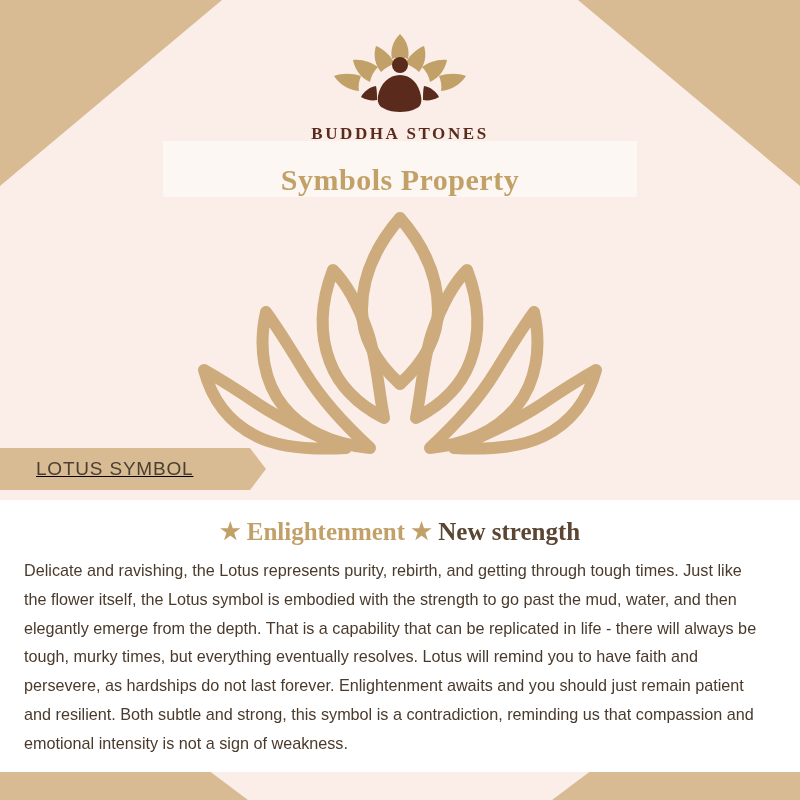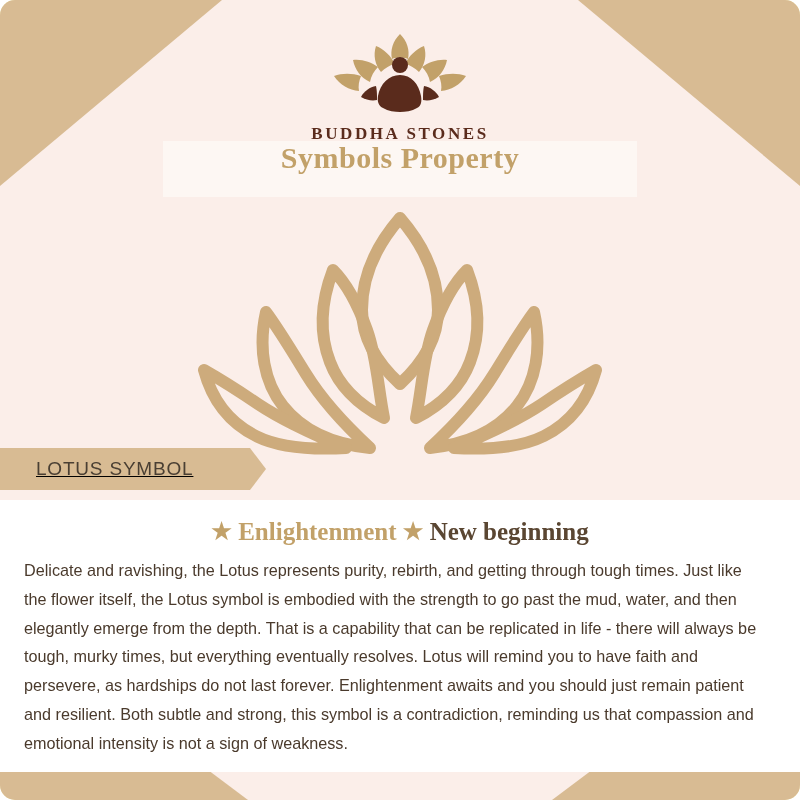--- a/index.html
+++ b/index.html
@@ -13,21 +13,20 @@
     background: #ffffff;
     overflow: hidden;
   }
 
   .page {
     position: relative;
     width: 800px;
     height: 800px;
     background: #fef9c3;
     overflow: hidden;
-    border-radius: 15px;
   }
 
   
   .corner {
     position: absolute;
     background: #d8bb93;
   }
   .corner-tl {
     top: 0; left: 0;
     width: 240px; height: 200px;
@@ -88,21 +87,21 @@
 
   
   .title-band {
     position: absolute;
     top: 141px;
     left: 163px;
     width: 474px;
     height: 56px;
     background: #fdf7f3;
     display: flex;
-    align-items: flex-start;
+    align-items: flex-end;
     justify-content: center;
   }
   .title-band .title {
     font-family: "Liberation Serif", serif;
     font-weight: bold;
     font-size: 30px;
     color: #c2a169;
     letter-spacing: 0.5px;
   }
 
@@ -233,18 +232,18 @@
 
   <div class="ribbon">
     <span class="ribbon-label">LOTUS SYMBOL</span>
   </div>
 
   <div class="content">
     <div class="headline">
       <span class="star">★</span>
       <span>Enlightenment</span>
       <span class="star">★</span>
-      <span class="h-dark">New beginning</span>
+      <span class="h-dark">New strength</span>
     </div>
     <p class="body-text">Delicate and ravishing, the Lotus represents purity, rebirth, and getting through tough times. Just like the flower itself, the Lotus symbol is embodied with the strength to go past the mud, water, and then elegantly emerge from the depth. That is a capability that can be replicated in life - there will always be tough, murky times, but everything eventually resolves. Lotus will remind you to have faith and persevere, as hardships do not last forever. Enlightenment awaits and you should just remain patient and resilient. Both subtle and strong, this symbol is a contradiction, reminding us that compassion and emotional intensity is not a sign of weakness.</p>
   </div>
 
 </div>
 
 </body></html>

